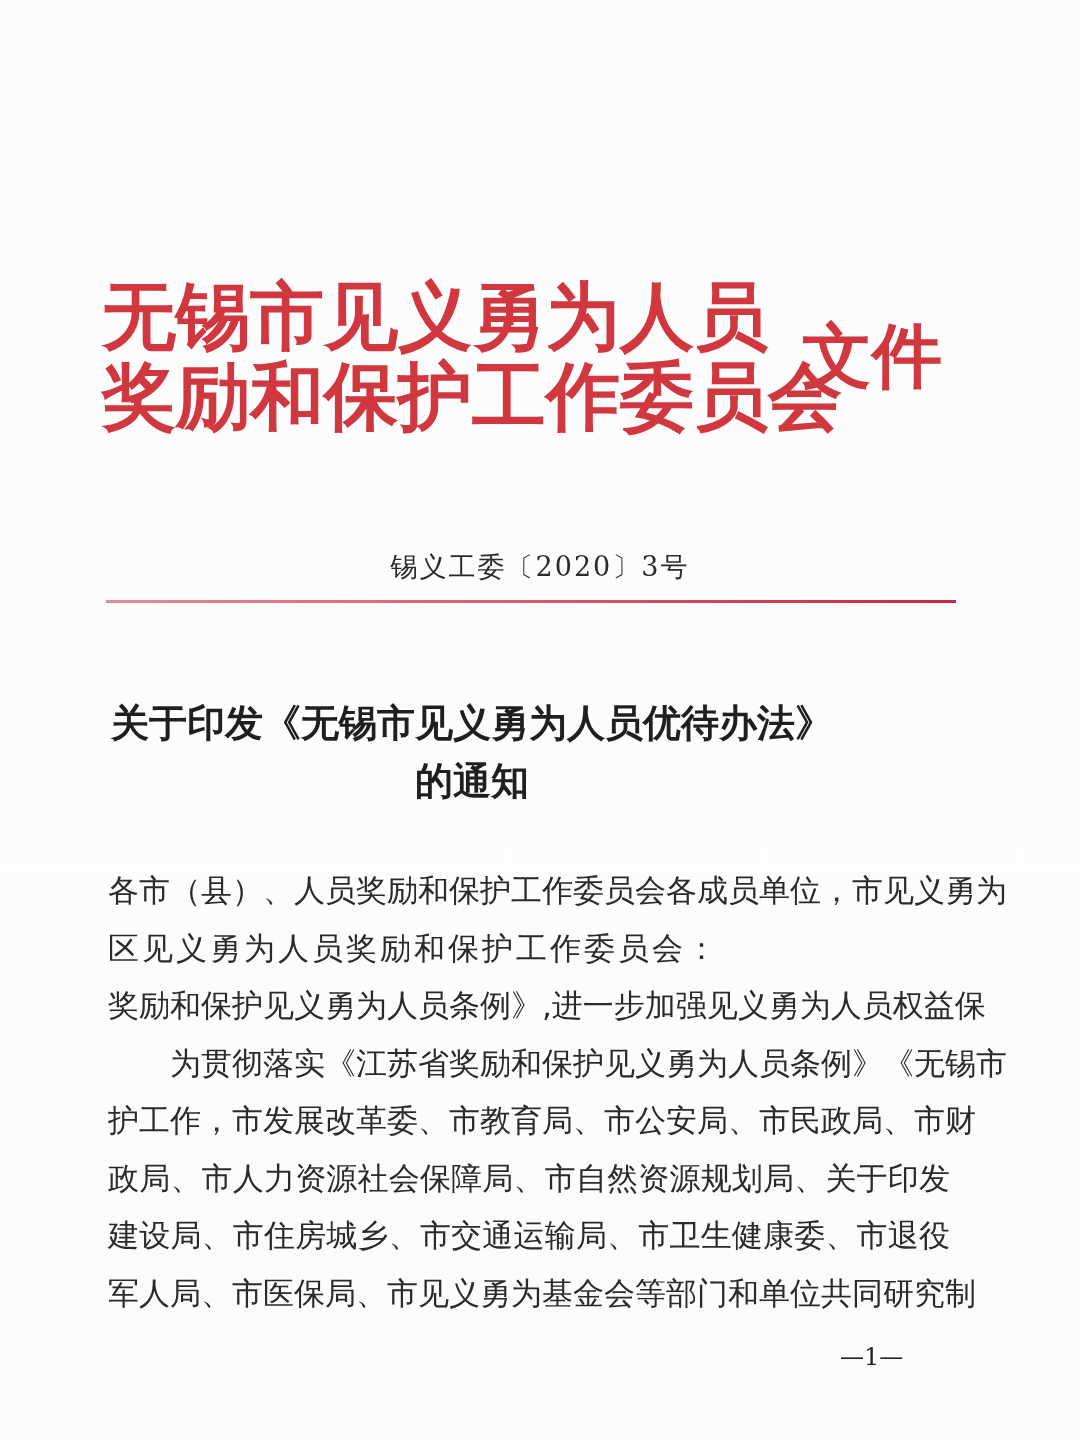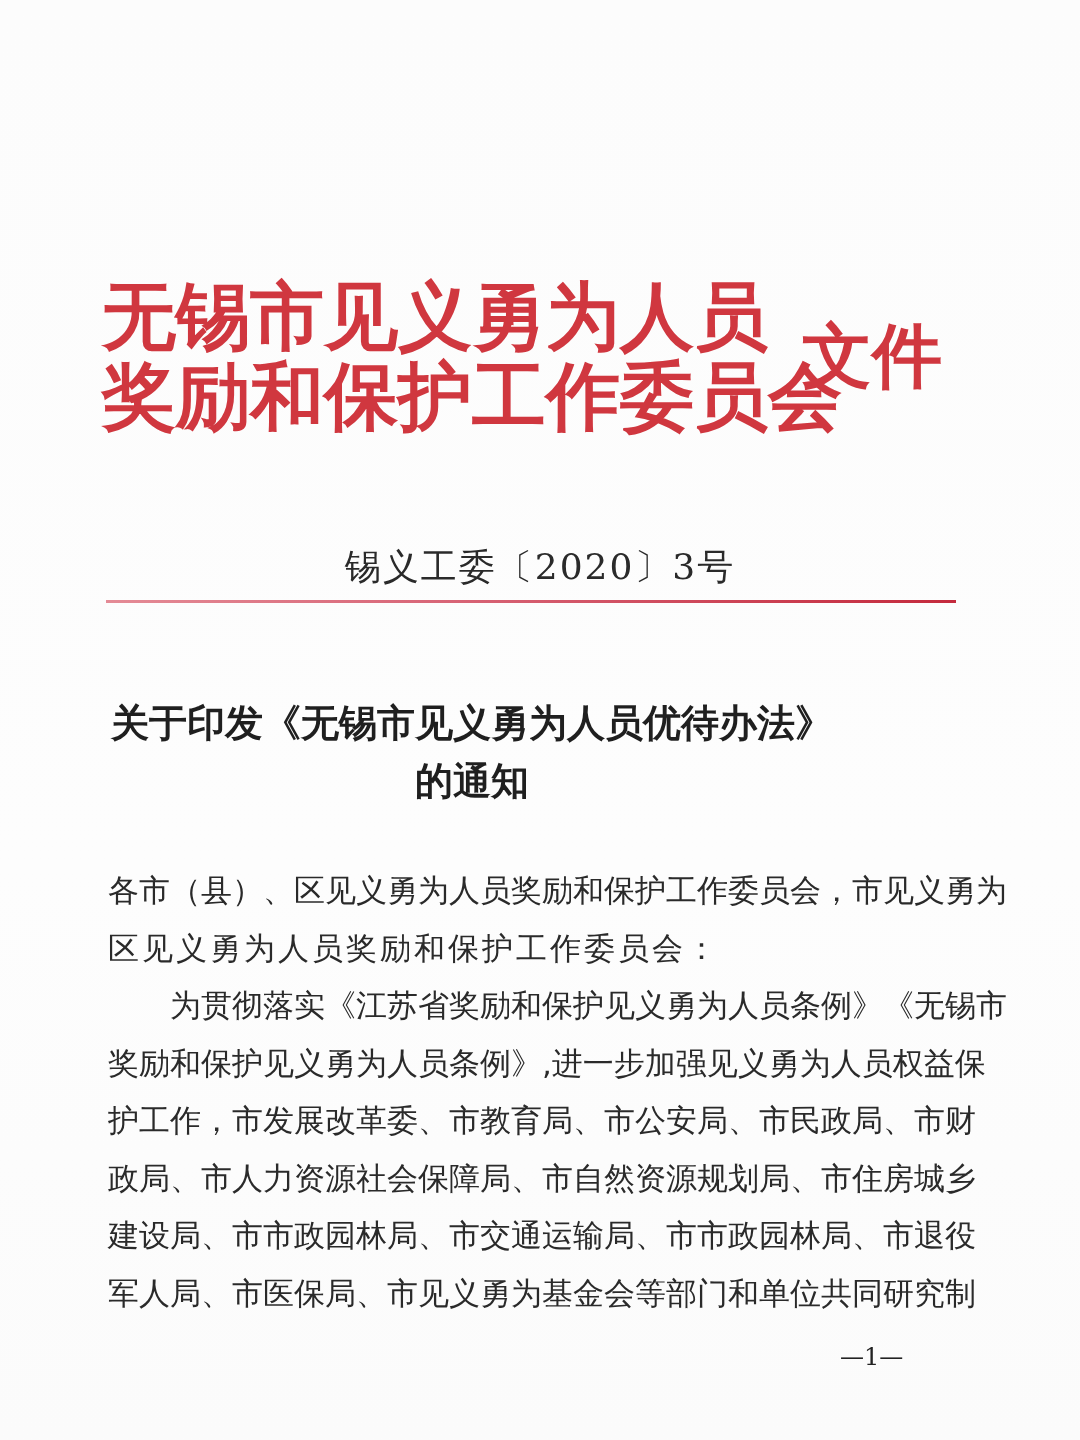--- a/index.html
+++ b/index.html
@@ -57,21 +57,21 @@
     }
     
     .doc-number {
       position: absolute;
       left: 0;
       width: 1080px;
       top: 546px;
       text-align: center;
       color: #2a2a2a;
       font-family: "DejaVu Serif", "Liberation Serif", serif;
-      font-size: 36px;
+      font-size: 27px;
       line-height: 34px;
       padding-left: 0px;
     }
     .doc-number span { letter-spacing: 2px; }
     
     .red-rule {
       position: absolute;
       left: 106px;
       top: 596px;
       width: 850px;
@@ -148,25 +148,25 @@
   </div>
 
   <div class="red-rule"></div>
 
   <div class="title">
     <span class="t-line">关于印发《无锡市见义勇为人员优待办法》</span>
     <span class="t-line">的通知</span>
   </div>
 
   <div class="body-text">
-    <span class="b-line">各市（县）、区见义勇为人员奖励和保护工作委员会，市见义勇为</span>
+    <span class="b-line">各市（县）、人员奖励和保护工作委员会各成员单位，市见义勇为</span>
     <span class="b-line last">区见义勇为人员奖励和保护工作委员会：</span>
+    <span class="b-line">奖励和保护见义勇为人员条例》,进一步加强见义勇为人员权益保</span>
     <span class="b-line indent">为贯彻落实《江苏省奖励和保护见义勇为人员条例》《无锡市</span>
-    <span class="b-line">奖励和保护见义勇为人员条例》,进一步加强见义勇为人员权益保</span>
     <span class="b-line">护工作，市发展改革委、市教育局、市公安局、市民政局、市财</span>
-    <span class="b-line">政局、市人力资源社会保障局、市自然资源规划局、市住房城乡</span>
-    <span class="b-line">建设局、市市政园林局、市交通运输局、市市政园林局、市退役</span>
+    <span class="b-line">政局、市人力资源社会保障局、市自然资源规划局、关于印发</span>
+    <span class="b-line">建设局、市住房城乡、市交通运输局、市卫生健康委、市退役</span>
     <span class="b-line">军人局、市医保局、市见义勇为基金会等部门和单位共同研究制</span>
   </div>
 
   <div class="page-number">—1—</div>
 
 </div>
 
 </body></html>

